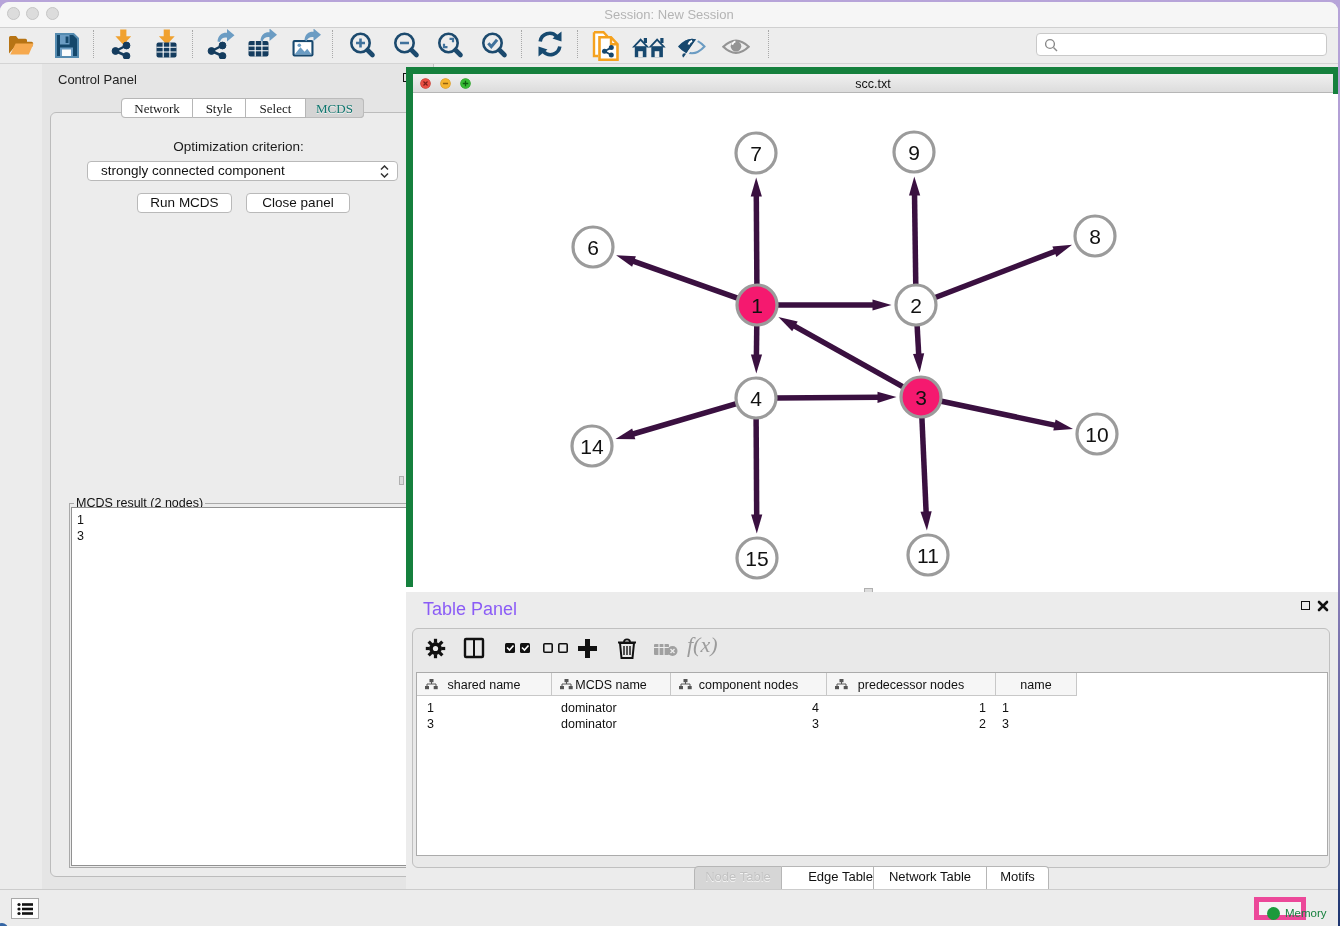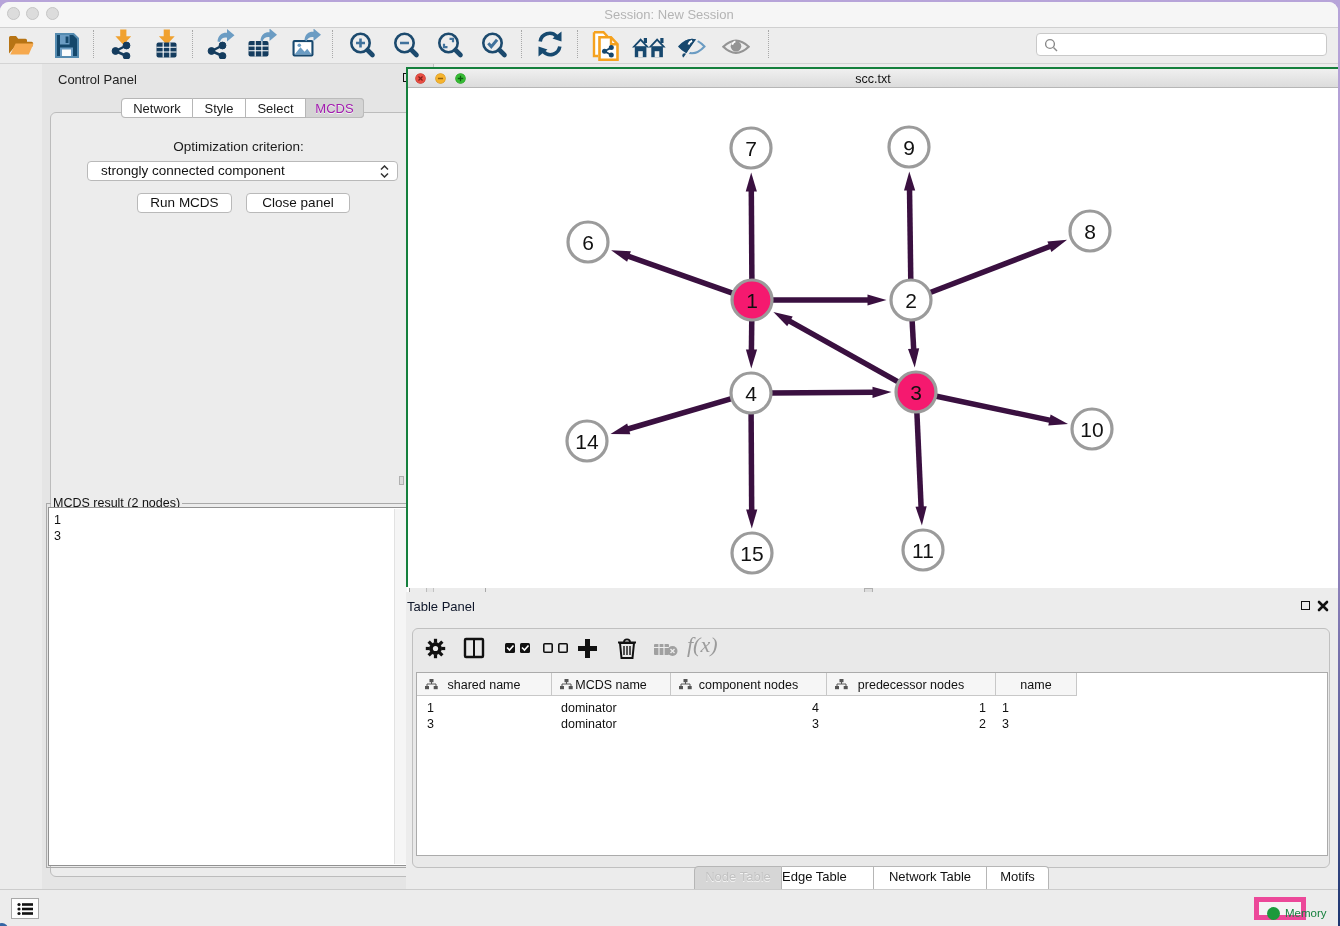--- a/index.html
+++ b/index.html
@@ -11,40 +11,40 @@
 .title-text { position:absolute; top:5px; width:100%; text-align:center; font-size:13px; color:#b4b4b4; }
 .toolbar { position:absolute; left:0; top:26px; width:100%; height:36px; background:#ededed; border-bottom:1px solid #d4d4d4; }
 .sep { position:absolute; top:2px; height:28px; width:0; border-left:1px dotted #a9a9a9; }
 .ticon { position:absolute; top:1px; }
 .search { position:absolute; left:1036px; top:5px; width:291px; height:23px; background:#fff; border:1px solid #c9c9c9; border-radius:4px; }
 
 .cpanel { position:absolute; left:0; top:62px; width:392px; height:826px; background:#e5e5e5; border-right:1px solid #c2c2c2;margin-left:42px; }
 .cp-head { position:absolute; left:16px; top:8px; font-size:13px; color:#222; }
 .wbtn { position:absolute; top:9px; width:9px; height:9px; border:1.5px solid #111; }
 .cp-body { position:absolute; left:8px; top:48px; width:377px; height:765px; border:1px solid #bcbcbc; border-radius:6px; background:#ececec; }
-.tabs1 { position:absolute; left:79px; top:34px; height:20px; display:flex; z-index:5; }
+.tabs1 { position:absolute; left:79px; top:34px; height:20px; display:flex; z-index:5;font-family:Liberation Serif, serif; }
 .tab1 { height:20px; font-size:13px; color:#1a1a1a; background:#fff; border:1px solid #b6b6b6; border-left:none; padding:0 13px; line-height:19px; }
 .tab1.first { border-left:1px solid #b6b6b6; border-radius:4px 0 0 4px; }
-.tab1.sel { background:#d4d4d4; color:#a21caf; text-shadow:0 1px 0 #f5f5f5; border-radius:0 4px 4px 0; border-color:#bbb; }
+.tab1.sel { background:#d4d4d4; color:#0f766e; text-shadow:0 1px 0 #f5f5f5; border-radius:0 4px 4px 0; border-color:#bbb; }
 .optlabel { position:absolute; left:0; top:92px; width:100%; text-align:center; font-size:13.5px; color:#1b1b1b; }
 .dropdown { position:absolute; left:44px; top:113px; width:311px; height:20px; background:#fff; border:1px solid #b9b9b9; border-radius:4px; font-size:13.5px; color:#111; line-height:18px; padding-left:13px; }
 .btn { position:absolute; top:146px; height:20px; background:#fff; border:1px solid #b9b9b9; border-radius:4px; font-size:13.5px; color:#111; text-align:center; line-height:18px; }
-.fieldset { position:absolute; left:4px; top:439px; width:440px; height:365px; border:1px solid #a9a9a9; }
+.fieldset { position:absolute; left:27px; top:439px; width:440px; height:365px; border:1px solid #a9a9a9; }
 .fs-legend { position:absolute; left:4px; top:-8px; background:#ececec; font-size:12.5px; color:#111; padding:0 2px; }
 .fs-inner { position:absolute; left:1px; top:3px; width:362px; height:359px; background:#fff; border:1px solid #919191; }
 .fs-scroll { position:absolute; right:2px; top:1px; width:13px; height:355px; background:#f5f5f5; border-left:1px solid #e2e2e2; }
 
-.netwin { position:absolute; left:406px; top:65px; width:934px; height:520px; border:2px solid #15803d; background:#fff; }
+.netwin { position:absolute; left:406px; top:65px; width:934px; height:520px; border:7px solid #15803d; background:#fff; }
 .net-titlebar { position:absolute; left:0; top:0; width:100%; height:19px; background:linear-gradient(180deg,#f0f0f0,#dcdcdc); border-bottom:1px solid #b6b6b6; }
 .ntl { position:absolute; top:4px; width:11px; height:11px; border-radius:50%; }
 .net-title { position:absolute; top:3px; width:100%; text-align:center; font-size:12.5px; color:#111; }
 .canvas { position:absolute; left:0; top:20px; width:932px; height:499px; background:#fff; }
 
 .tpanel { position:absolute; left:406px; top:590px; width:934px; height:298px; background:#ececec; }
-.tp-head { position:absolute; left:1px; top:7px; font-size:13px; color:#0f172a; }
+.tp-head { position:absolute; left:17px; top:7px; font-size:18px; color:#8b5cf6; }
 .tp-body { position:absolute; left:6px; top:36px; width:918px; height:240px; background:#e9e9e9; border:1px solid #c0c0c0; border-radius:6px; }
 .ttb-icon { position:absolute; }
 .tbl { position:absolute; left:10px; top:80px; width:912px; height:184px; background:#fff; border:1px solid #ababab; }
 .thead { position:absolute; left:0; top:0; height:23px; background:#f6f6f6; border-bottom:1px solid #c8c8c8; border-right:1px solid #c8c8c8; font-size:12.5px; color:#111; }
 .thead .lbl { position:absolute; top:5px; width:100%; text-align:center; }
 .trow { position:absolute; font-size:12.5px; color:#111; }
 .tabs2 { position:absolute; left:288px; top:274px; height:20px; display:flex; }
 .tab2 { height:36px; font-size:13px; color:#111; background:#fff; border:1px solid #b6b6b6; border-left:none; padding:0 12px; line-height:19px; }
 .tab2.first { border-left:1px solid #b6b6b6; border-radius:4px 0 0 4px; background:#d6d6d6; color:#c2c2c2; text-shadow:0 1px 0 #f5f5f5; }
 .tab2.last { border-radius:0 4px 4px 0; }
@@ -516,21 +516,21 @@
     <div class="trow" style="left:410px;top:28px;width:159px;text-align:right;">1</div>
     <div class="trow" style="left:585px;top:28px;">1</div>
     <div class="trow" style="left:10px;top:44px;">3</div>
     <div class="trow" style="left:144px;top:44px;">dominator</div>
     <div class="trow" style="left:254px;top:44px;width:148px;text-align:right;">3</div>
     <div class="trow" style="left:410px;top:44px;width:159px;text-align:right;">2</div>
     <div class="trow" style="left:585px;top:44px;">3</div>
   </div>
   <div class="tabs2">
     <div class="tab2 first" style="width:88px;text-align:center;padding:0;">Node Table</div>
-    <div class="tab2" style="width:92px;text-align:left;padding:0;">Edge Table</div>
+    <div class="tab2" style="width:92px;text-align:right;padding:0;">Edge Table</div>
     <div class="tab2" style="width:113px;text-align:center;padding:0;">Network Table</div>
     <div class="tab2 last" style="width:62px;text-align:center;padding:0;">Motifs</div>
   </div>
 </div>
 
 <div class="statusbar">
   <div class="listbtn">
     <svg style="position:absolute;left:5px;top:3px;" width="17" height="14" viewBox="0 0 17 14">
       <g fill="#111">
             <circle cx="2" cy="2.5" r="1.6"></circle>

